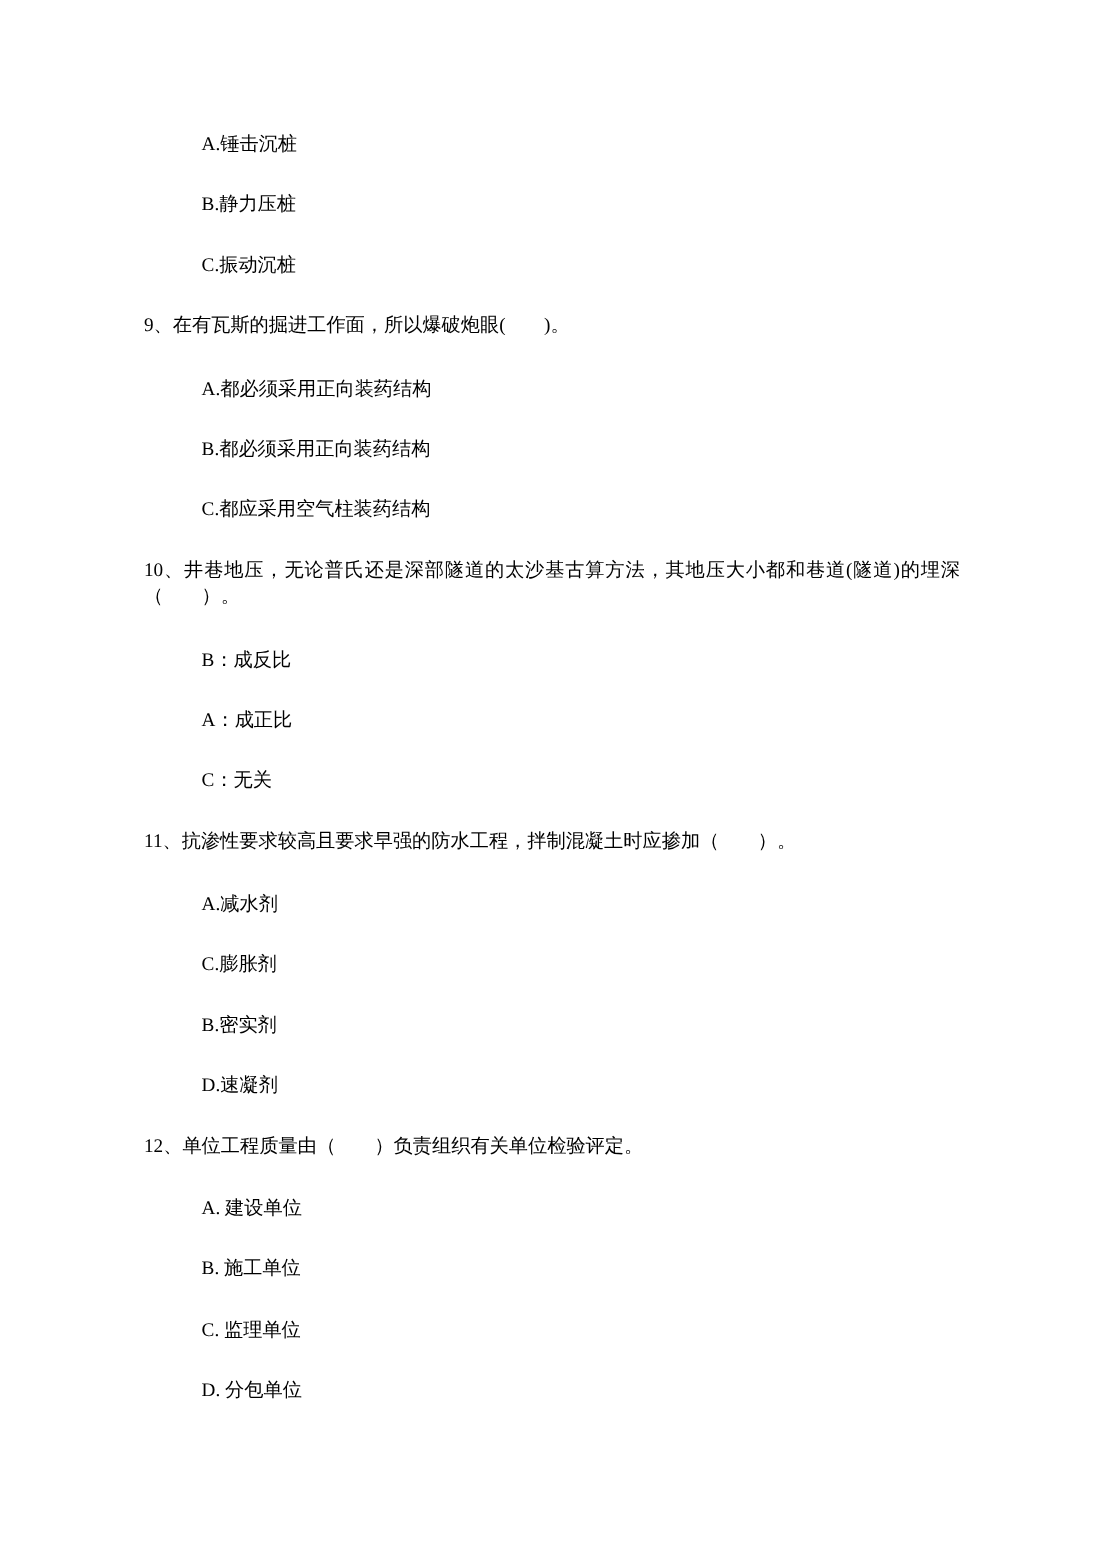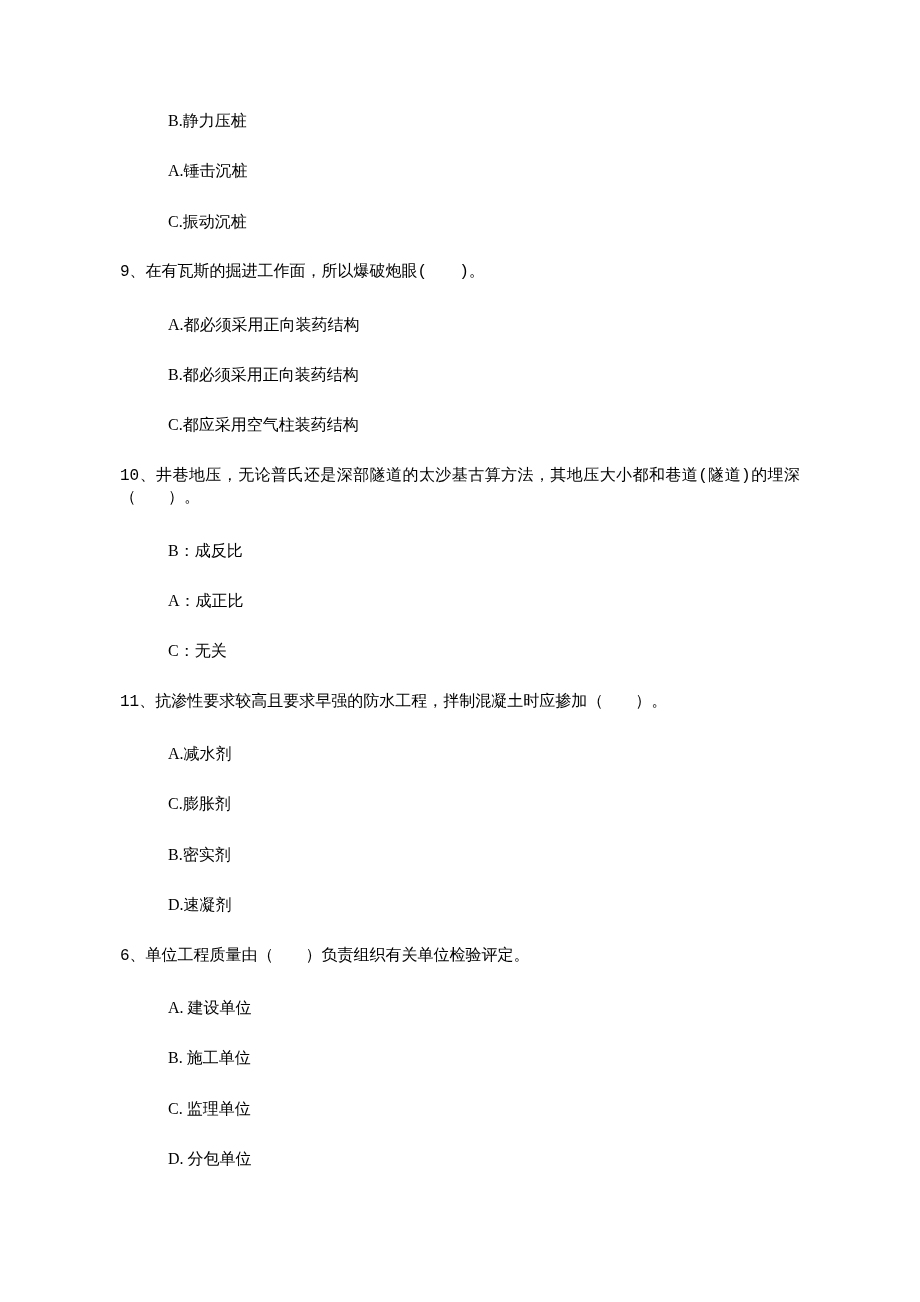--- a/index.html
+++ b/index.html
@@ -20,47 +20,46 @@
     padding: 110px 120px 30px 120px;
     box-sizing: border-box;
     position: relative;
   }
   .option {
     margin: 0 0 28px 48px;
   }
   .question {
     margin: 0 0 30px 0;
     text-align: justify;
-    font-family: Liberation Mono, monospace;
   }
 </style>
 </head>
 <body>
 
 <div class="page">
 
+  <div class="option">A.锤击沉桩</div>
   <div class="option">B.静力压桩</div>
-  <div class="option">A.锤击沉桩</div>
   <div class="option">C.振动沉桩</div>
 
   <div class="question">9、在有瓦斯的掘进工作面，所以爆破炮眼(　　)。</div>
   <div class="option">A.都必须采用正向装药结构</div>
   <div class="option">B.都必须采用正向装药结构</div>
   <div class="option">C.都应采用空气柱装药结构</div>
 
   <div class="question">10、井巷地压，无论普氏还是深部隧道的太沙基古算方法，其地压大小都和巷道(隧道)的埋深（　　）。</div>
   <div class="option">B：成反比</div>
   <div class="option">A：成正比</div>
   <div class="option">C：无关</div>
 
   <div class="question">11、抗渗性要求较高且要求早强的防水工程，拌制混凝土时应掺加（　　）。</div>
   <div class="option">A.减水剂</div>
   <div class="option">C.膨胀剂</div>
   <div class="option">B.密实剂</div>
   <div class="option">D.速凝剂</div>
 
-  <div class="question">6、单位工程质量由（　　）负责组织有关单位检验评定。</div>
+  <div class="question">12、单位工程质量由（　　）负责组织有关单位检验评定。</div>
   <div class="option">A.  建设单位</div>
   <div class="option">B.  施工单位</div>
   <div class="option">C.  监理单位</div>
   <div class="option">D.  分包单位</div>
 
 </div>
 
 </body></html>

